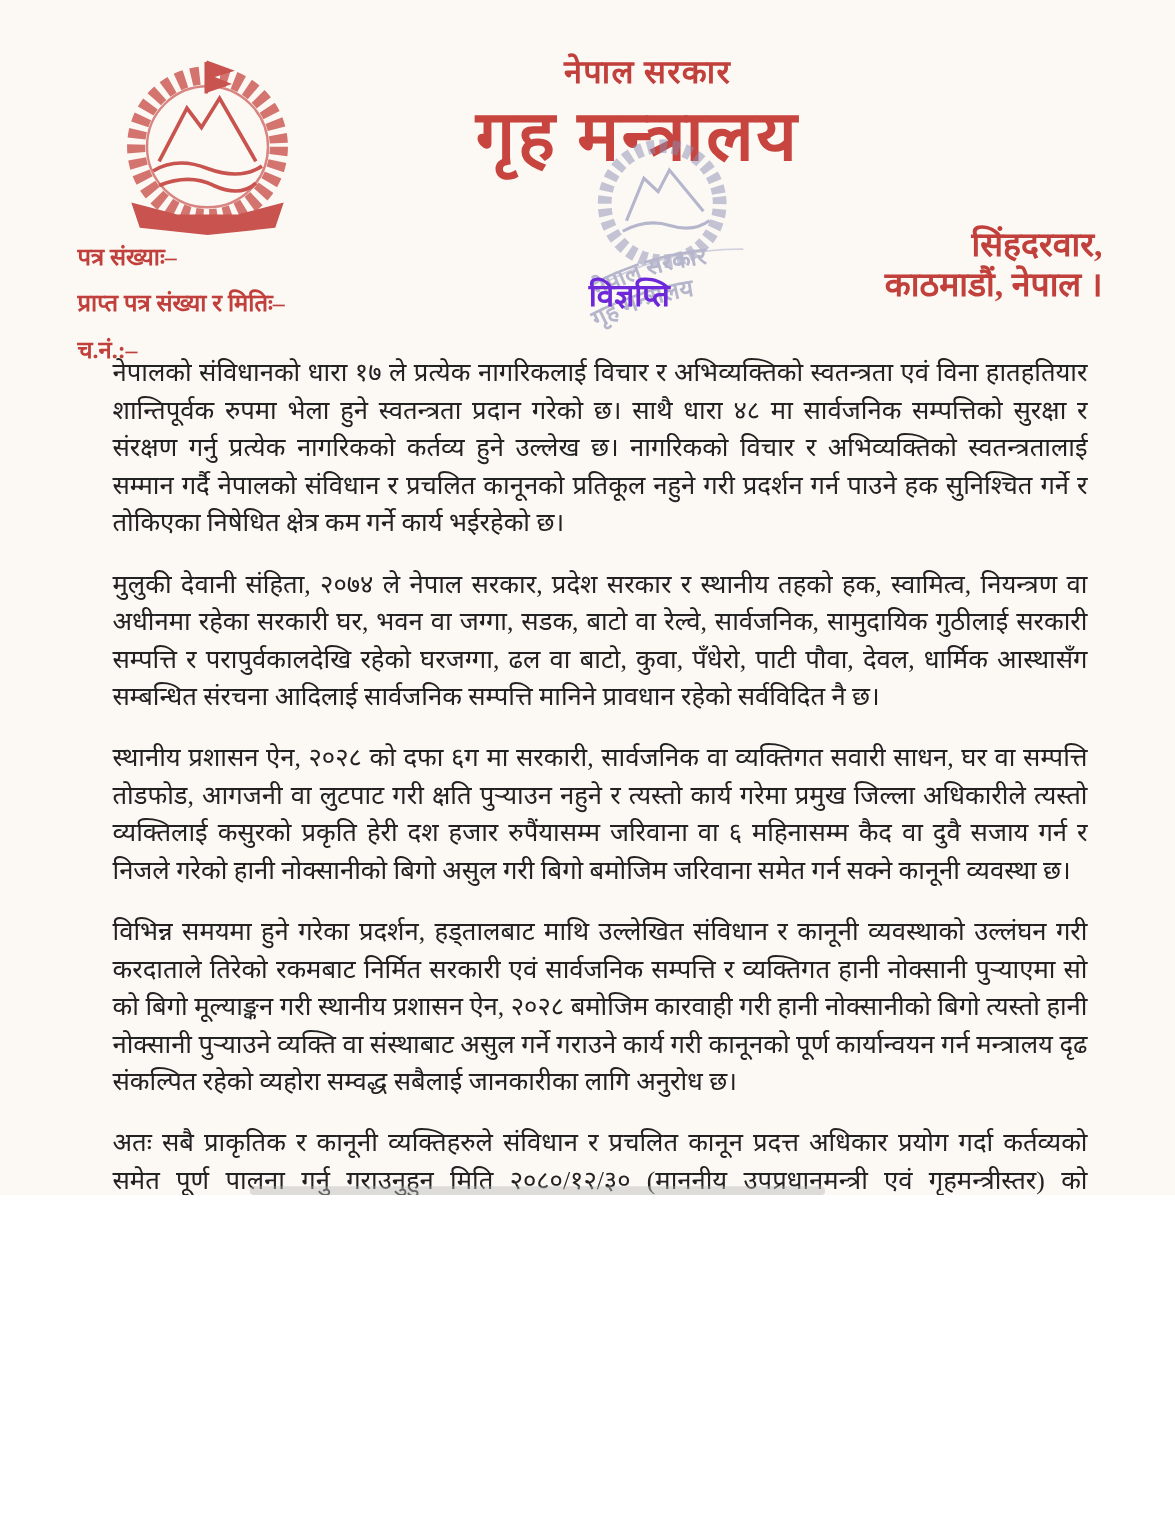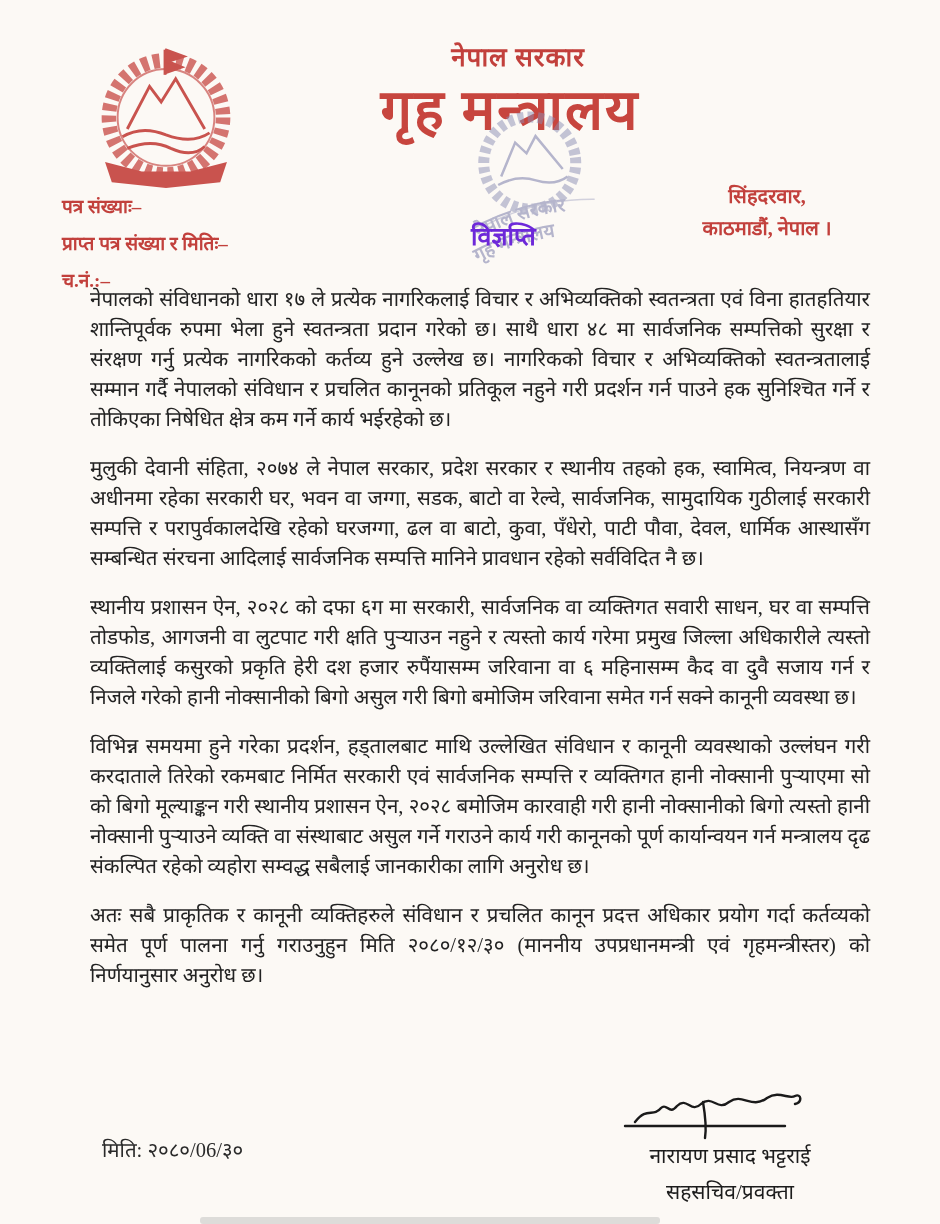--- a/index.html
+++ b/index.html
@@ -1,31 +1,31 @@
 <!DOCTYPE html>
 <html><head>
 <meta charset="utf-8">
 <style>
   html,body{margin:0;padding:0;}
   .page{
     position:relative;
-    width:940px;height:1224px;
+    width:940px;height:956px;
     background:#fcf9f5;
     font-family:"Liberation Serif","DejaVu Serif",serif;
     color:#1f1f1f;
     overflow:hidden;
   }
   
   .emblem{position:absolute;left:82px;top:40px;width:168px;height:150px;}
   .head-center{position:absolute;left:0;top:38px;width:100%;text-align:center;}
   .govt-title{position:relative;left:48px;color:#c2403c;font-weight:bold;font-size:26px;letter-spacing:1px;}
   .ministry-title{position:relative;left:40px;margin-top:8px;color:#c7453e;font-weight:bold;font-size:56px;letter-spacing:2px;line-height:1;}
   .stamp{position:absolute;left:428px;top:102px;width:222px;height:158px;opacity:.62;transform:rotate(-7deg);}
   .notice-label{position:absolute;left:471px;top:218px;font-size:25px;font-weight:bold;color:#6d28d9;}
-  .address{position:absolute;right:58px;top:180px;width:230px;text-align:center;color:#c2403c;font-weight:bold;font-size:20px;line-height:32px;}
+  .address{position:absolute;right:58px;top:180px;width:230px;text-align:right;color:#c2403c;font-weight:bold;font-size:27px;line-height:32px;}
   .refs{position:absolute;left:62px;top:188px;color:#c2403c;font-weight:bold;font-size:19px;line-height:37px;}
   
   .letter-body{position:absolute;left:90px;right:70px;top:284px;font-size:20.5px;line-height:30px;text-align:justify;color:#222;}
   .letter-body p{margin:0 0 19px 0;}
   
   .signature{position:absolute;right:118px;top:1088px;width:205px;height:52px;}
   .signatory{position:absolute;right:80px;top:1138px;width:260px;text-align:center;font-size:21px;line-height:36px;color:#1c1c1c;}
   .footer-left{position:absolute;left:102px;top:1132px;font-size:20.5px;line-height:36px;color:#2a2a2a;}
   .scan-smudge{position:absolute;left:200px;bottom:0;width:460px;height:7px;background:#b9b9b9;opacity:.45;border-radius:3px;}
 </style>

